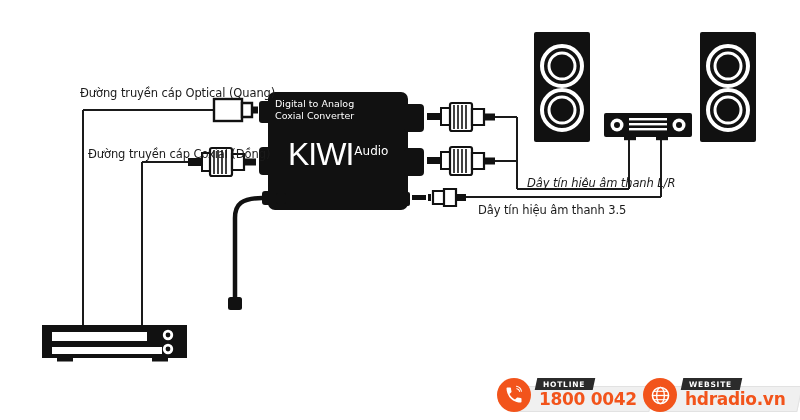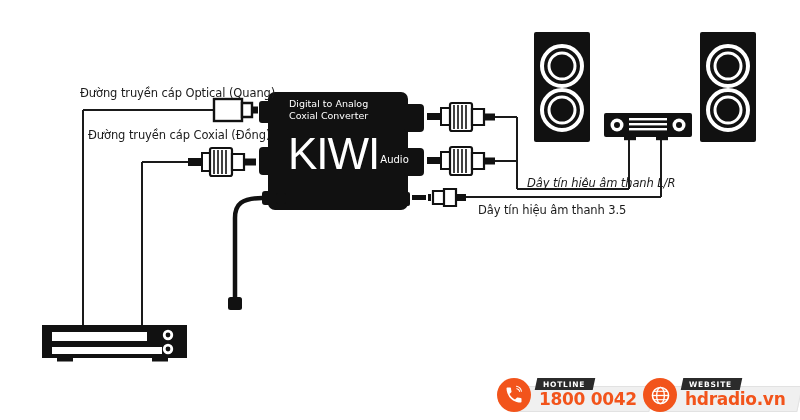--- a/index.html
+++ b/index.html
@@ -13,21 +13,21 @@
   #stage{position:absolute;left:0;top:0;width:800px;height:368px;}
   .lbl{
     position:absolute;
     font-family:"DejaVu Sans", sans-serif;
     font-size:11.5px;
     color:#1a1a1a;
     white-space:nowrap;
     letter-spacing:-0.1px;
   }
   #lbl-optical{left:80px;top:86px;}
-  #lbl-coaxial{left:88px;top:128px;}
+  #lbl-coaxial{left:88px;top:147px;}
   #lbl-lr{left:527px;top:176px;font-style:italic;}
   #lbl-35{left:478px;top:203px;}
   #lbl-usb{left:222px;top:316px;}
 
   
   .badge{
     position:absolute;
     height:34px;
     display:flex;align-items:center;
   }
@@ -216,27 +216,27 @@
       <rect x="656" y="137" width="12" height="3.2" fill="#111111"></rect>
     </g>
 
   </svg>
 
   <div class="lbl" id="lbl-optical">Đường truyền cáp Optical (Quang)</div>
   <div class="lbl" id="lbl-coaxial">Đường truyền cáp Coxial (Đồng)</div>
   <div class="lbl" id="lbl-lr">Dây tín hiệu âm thanh L/R</div>
   <div class="lbl" id="lbl-35">Dây tín hiệu âm thanh 3.5</div>
 
-  <div style="position:absolute;left:289px;top:98px;color:#ffffff;font-size:9.5px;line-height:12px;">
+  <div style="position:absolute;left:275px;top:98px;color:#ffffff;font-size:9.5px;line-height:12px;">
     <div>Digital to Analog</div>
     <div>Coxial Converter</div>
   </div>
   <div style="position:absolute;left:288px;top:132px;display:flex;align-items:flex-end;">
-    <span style="color:#ffffff;font-size:44px;line-height:44px;font-weight:400;letter-spacing:-1px;font-family:'Liberation Sans',sans-serif;">KIWI</span>
-    <span style="color:#ffffff;font-size:10px;line-height:16px;margin-left:1px;margin-bottom:8px;">Audio</span>
+    <span style="color:#ffffff;font-size:32px;line-height:44px;font-weight:400;letter-spacing:-1px;font-family:'Liberation Sans',sans-serif;">KIWI</span>
+    <span style="color:#ffffff;font-size:12px;line-height:16px;margin-left:1px;margin-bottom:17px;">Audio</span>
   </div>
 
   <div class="badge" id="badge-hotline">
     <div class="badge-ico">
       <svg width="20" height="20" viewBox="0 0 24 24">
         <path d="M6.6 10.8c1.4 2.8 3.8 5.1 6.6 6.6l2.2-2.2c.3-.3.7-.4 1-.2 1.2.4 2.4.6 3.6.6.6 0 1 .4 1 1V20c0 .6-.4 1-1 1C10.6 21 3 13.4 3 4c0-.6.4-1 1-1h3.4c.6 0 1 .4 1 1 0 1.3.2 2.5.6 3.6.1.3 0 .7-.2 1l-2.2 2.2z" fill="#ffffff"></path>
         <g stroke="#ffffff" stroke-width="1.3" fill="none" stroke-linecap="round">
           <path d="M15.5 4.4c1.6.4 2.9 1.7 3.3 3.3"></path>
           <path d="M15 1.6c2.9.6 5.3 3 5.9 5.9"></path>
         </g>

